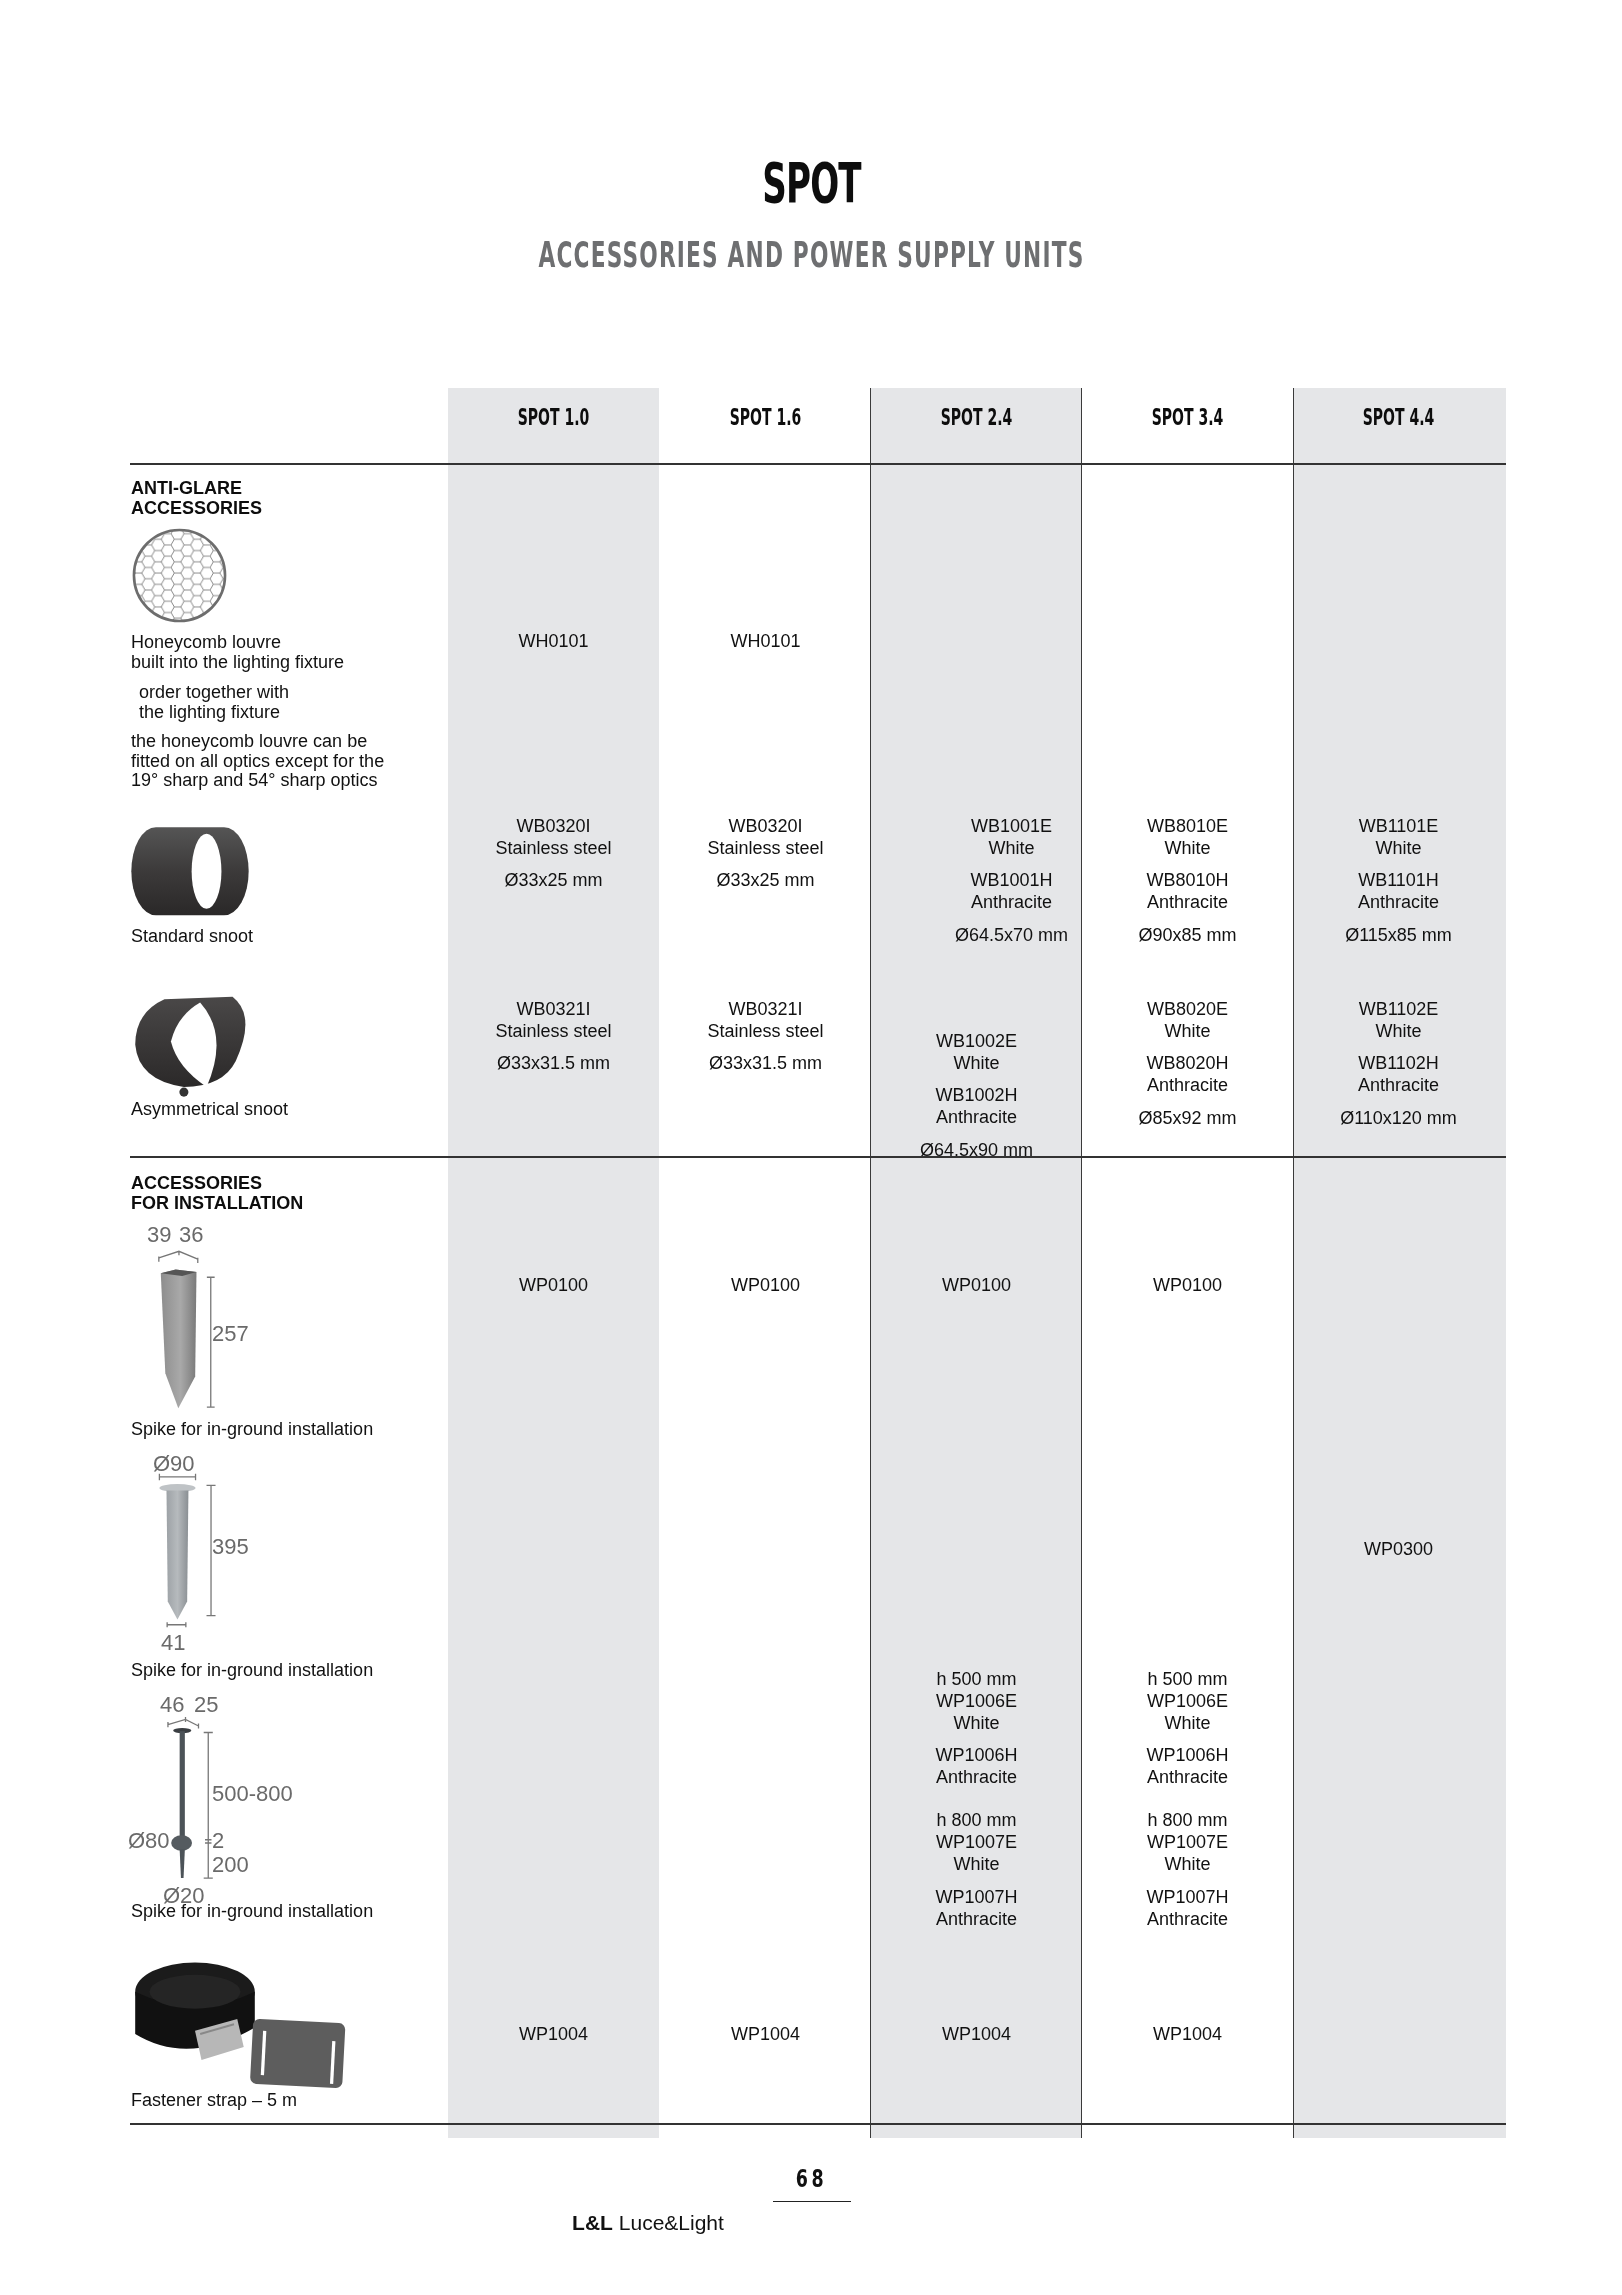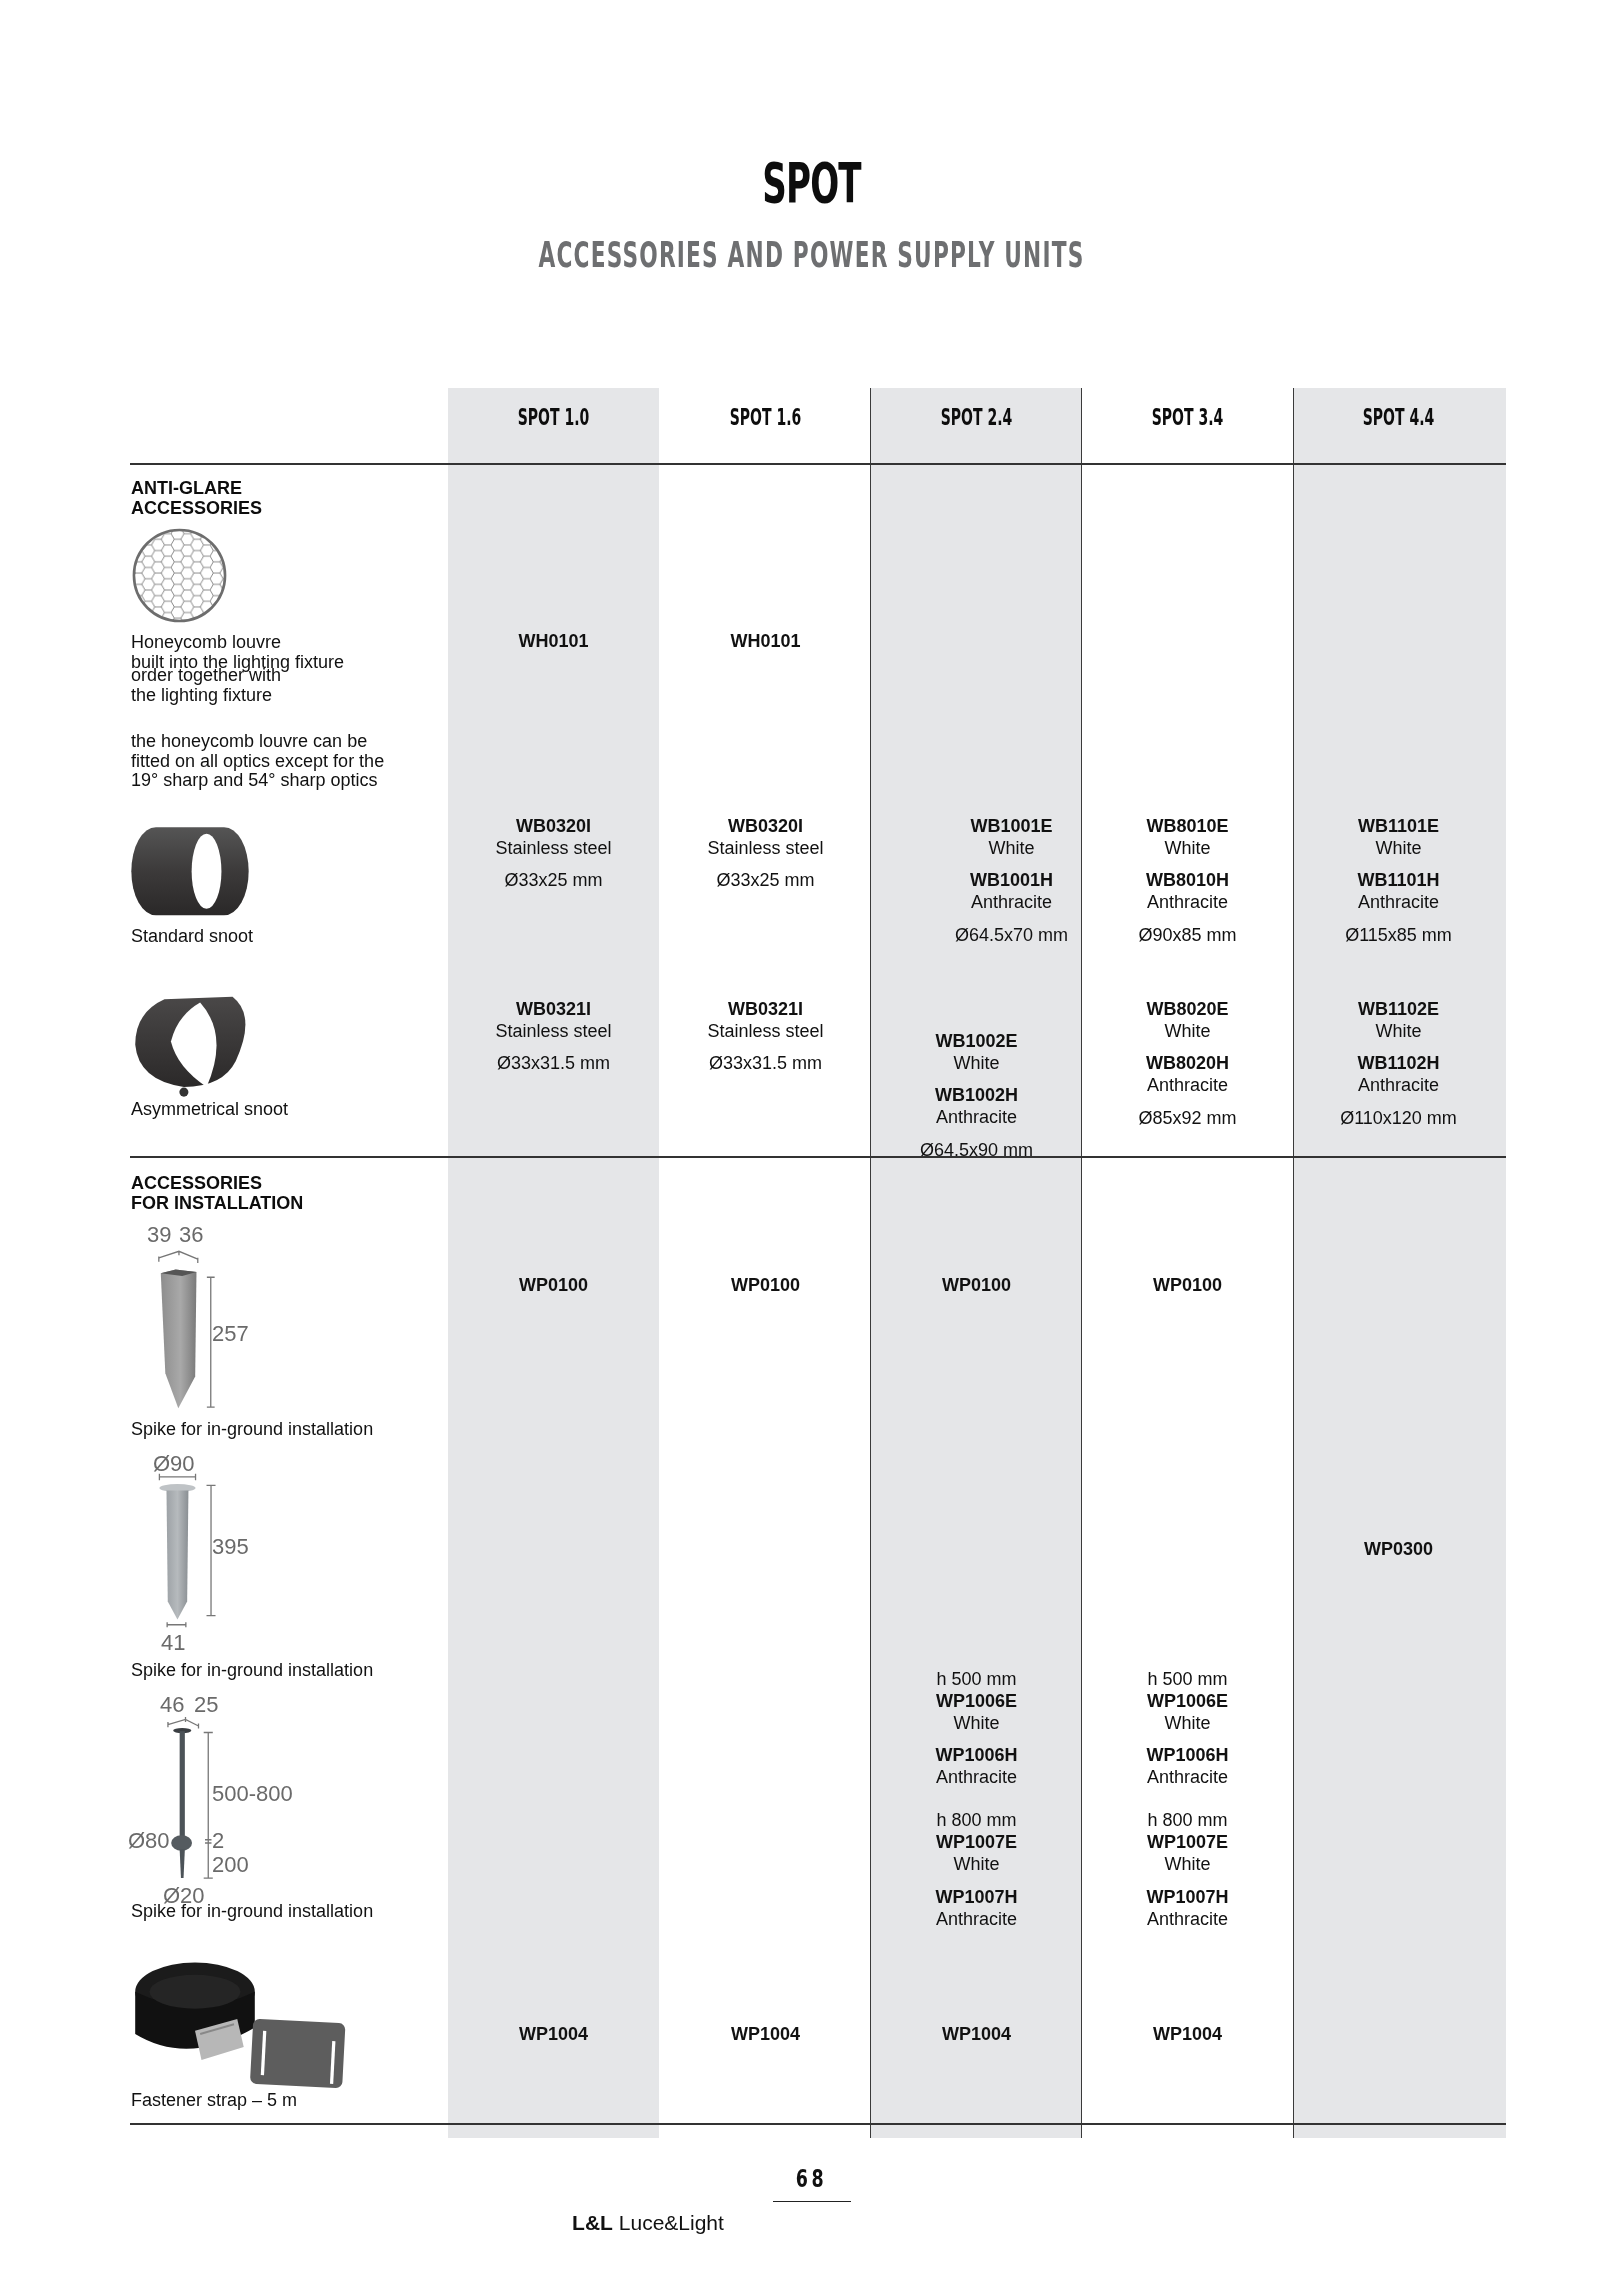--- a/index.html
+++ b/index.html
@@ -4,21 +4,21 @@
 <style>
   html,body{margin:0;padding:0;background:#fff;}
   body{width:1623px;height:2295px;position:relative;overflow:hidden;font-family:"Liberation Sans",sans-serif;color:#111;}
   .title{position:absolute;top:151px;left:0;width:1623px;text-align:center;font-family:"DejaVu Sans",sans-serif;font-weight:bold;font-size:55px;letter-spacing:-1.3px;transform:scaleX(0.62);transform-origin:center;color:#0d0d0d;}
   .subtitle{position:absolute;top:235px;left:0;width:1623px;text-align:center;font-family:"DejaVu Sans",sans-serif;font-weight:bold;font-size:35px;letter-spacing:1.9px;color:#6e6f71;transform:scaleX(0.62);transform-origin:center;}
   .col-bg{position:absolute;top:388px;height:1750px;background:#e5e6e8;}
   .vline{position:absolute;top:388px;height:1750px;width:1.3px;background:#3a3a3a;}
   .hline{position:absolute;left:130px;width:1376px;height:1.9px;background:#333;}
   .col-head{position:absolute;top:403px;width:211px;text-align:center;font-family:"DejaVu Sans",sans-serif;font-weight:bold;font-size:23.4px;transform:scaleX(0.6);color:#0d0d0d;}
   .cell{position:absolute;width:211px;text-align:center;font-size:18px;line-height:22px;color:#111;}
-  .cell b{font-weight:bold;display:block;}
+  .cell b{font-weight:normal;display:block;}
   .cell span{display:block;}
   .cell .gap{height:10.4px;}
   .sec-head{position:absolute;left:131px;font-weight:bold;font-size:18px;line-height:19.5px;color:#0d0d0d;}
   .lbl{position:absolute;left:131px;font-size:18px;line-height:19.5px;color:#111;}
   .dim{position:absolute;font-size:22px;color:#6a6a6a;}
   .footer-num{position:absolute;top:2164px;left:0;width:1623px;text-align:center;font-family:"DejaVu Sans",sans-serif;font-weight:bold;font-size:25px;letter-spacing:5.2px;transform:scaleX(0.7);color:#111;}
   .footer-rule{position:absolute;top:2201px;left:773px;width:78px;height:1.3px;background:#222;}
   .footer-brand{position:absolute;top:2211px;left:0;width:1296px;text-align:center;font-size:21px;color:#111;}
   .footer-brand b{font-weight:bold;}
   svg{position:absolute;overflow:visible;}
@@ -60,21 +60,21 @@
     </pattern>
   </defs>
   <rect width="146" height="146" fill="url(#hex)" clip-path="url(#hc)"></rect>
   <circle cx="73" cy="73" r="70" fill="none" stroke="#6d6d6d" stroke-width="4"></circle>
 </svg>
 
 <div class="lbl" style="top:633px;">
   <div>Honeycomb louvre</div>
   <div>built into the lighting fixture</div>
 </div>
-<div class="lbl" style="top:666px;">
+<div class="lbl" style="top:683px;margin-left:8px;">
   <div>order together with</div>
   <div>the lighting fixture</div>
 </div>
 <div class="lbl" style="top:732px;">
   <div>the honeycomb louvre can be</div>
   <div>fitted on all optics except for the</div>
   <div>19° sharp and 54° sharp optics</div>
 </div>
 
 <div class="cell" style="left:448px;top:630px;">

